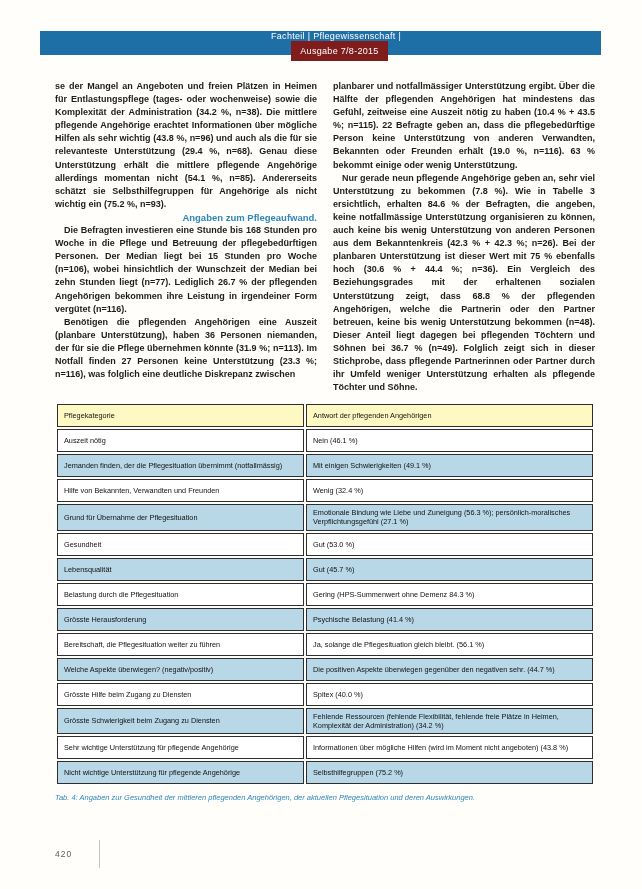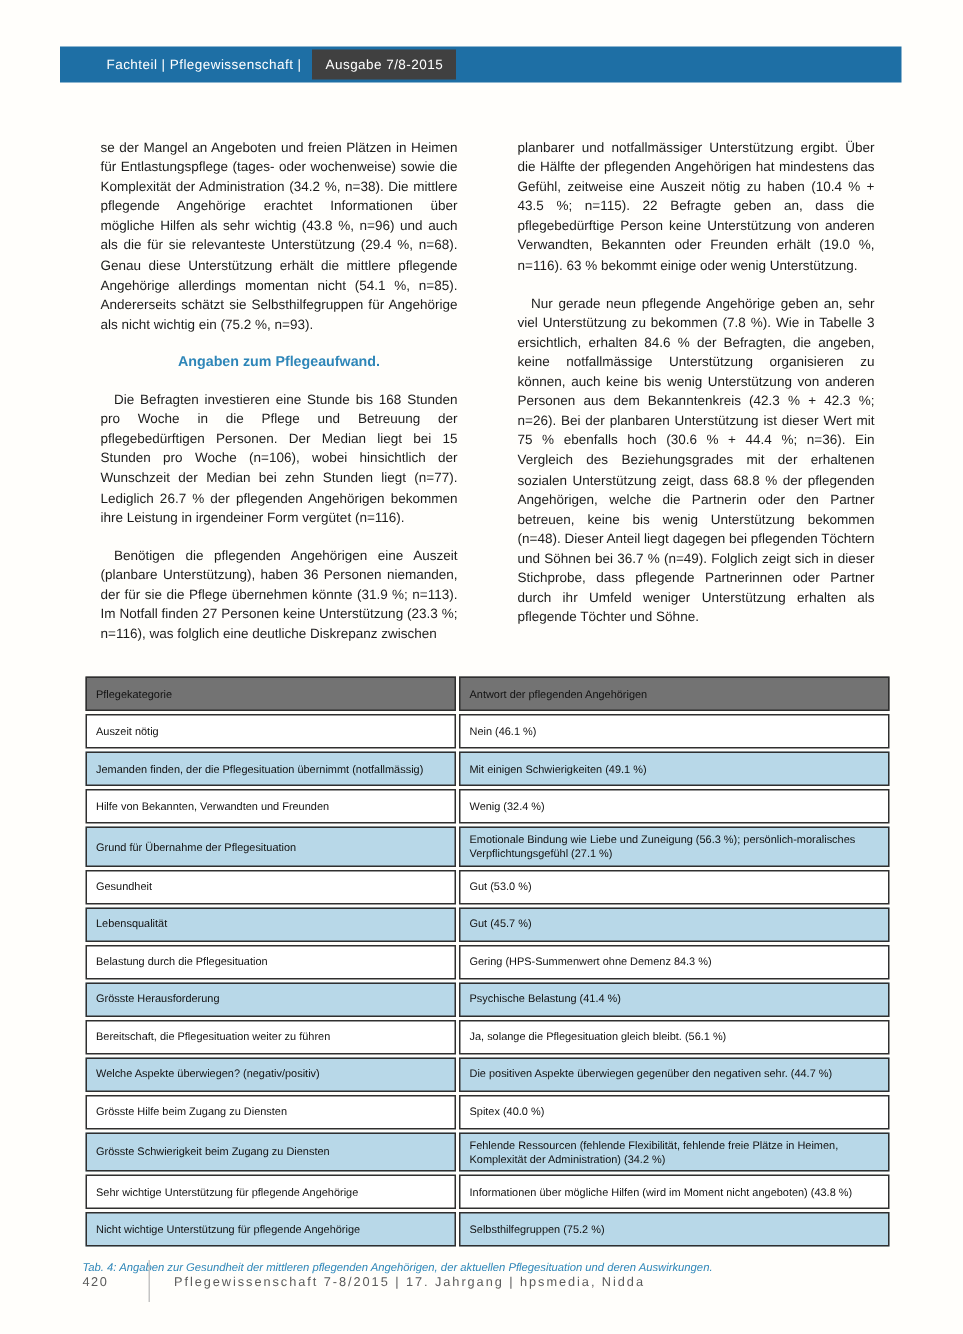--- a/index.html
+++ b/index.html
@@ -9,53 +9,53 @@
     font-family:"Liberation Sans", sans-serif;
     color:#1c1c1c;
     overflow:hidden;
   }
   .page{position:absolute;inset:0;background:#fffefb;}
   .header-bar{
     position:absolute;left:40px;top:31px;width:561px;height:24px;
     background:#1e6fa5;color:#ffffff;
     display:flex;align-items:center;
     font-size:9px;letter-spacing:.3px;
-    box-sizing:border-box;padding-left:31px;
+    box-sizing:border-box;padding-left:31px;flex-direction:column;
   }
   .header-issue{
-    background:#404040;
+    background:#7f1d1d;
     padding:5px 9px;margin-left:7px;
     display:inline-block;
   }
   .content{
     position:absolute;left:55px;top:80px;width:540px;
   }
   .cols{display:flex;gap:16px;}
   .col{width:262px;font-size:9px;line-height:13.1px;text-align:justify;}
-  .col p{margin:12px;}
+  .col p{margin:0;font-weight:bold;}
   .col p.indent{text-indent:9px;}
   .section-heading{
     color:#2e86b8;font-size:9.5px;font-weight:bold;
-    margin:9px 0 2px 0;text-align:center;
+    margin:9px 0 2px 0;text-align:right;
   }
   table.data{
     width:540px;margin-top:8px;
     border-collapse:separate;border-spacing:2px;
     font-size:7.3px;line-height:9.2px;color:#111;
     table-layout:fixed;
   }
   table.data th, table.data td{
     border:1px solid #2f2f2f;
     padding:3px 6px;height:15px;
     vertical-align:middle;text-align:left;
     font-weight:normal;background:#ffffff;
     overflow:hidden;
   }
   table.data col.c1{width:247px;}
-  table.data thead th{background:#737373;margin-top:44px;}
+  table.data thead th{background:#fef9c3;margin-top:44px;}
   table.data tbody tr:nth-child(even) th,
   table.data tbody tr:nth-child(even) td{background:#b8d8e8;}
   .source-note{font-size:7.5px;margin-top:11px;color:#222;}
   .caption{
     font-size:7.5px;margin-top:7px;
     color:#2e86b8;font-style:italic;
   }
   .footer{
     position:absolute;left:55px;top:840px;width:540px;
     display:flex;align-items:center;
@@ -161,16 +161,15 @@
         </tbody>
     </table>
 
     <div class="caption">Tab. 4: Angaben zur Gesundheit der mittleren pflegenden Angehörigen, der aktuellen Pflegesituation und deren Auswirkungen.</div>
 
   </div>
 
   <div class="footer">
     <span class="pagenum">420</span>
     <span class="rule"></span>
-    <span class="journal-line">Pflegewissenschaft 7-8/2015 | 17. Jahrgang | hpsmedia, Nidda</span>
   </div>
 
 </div>
 
 </body></html>

